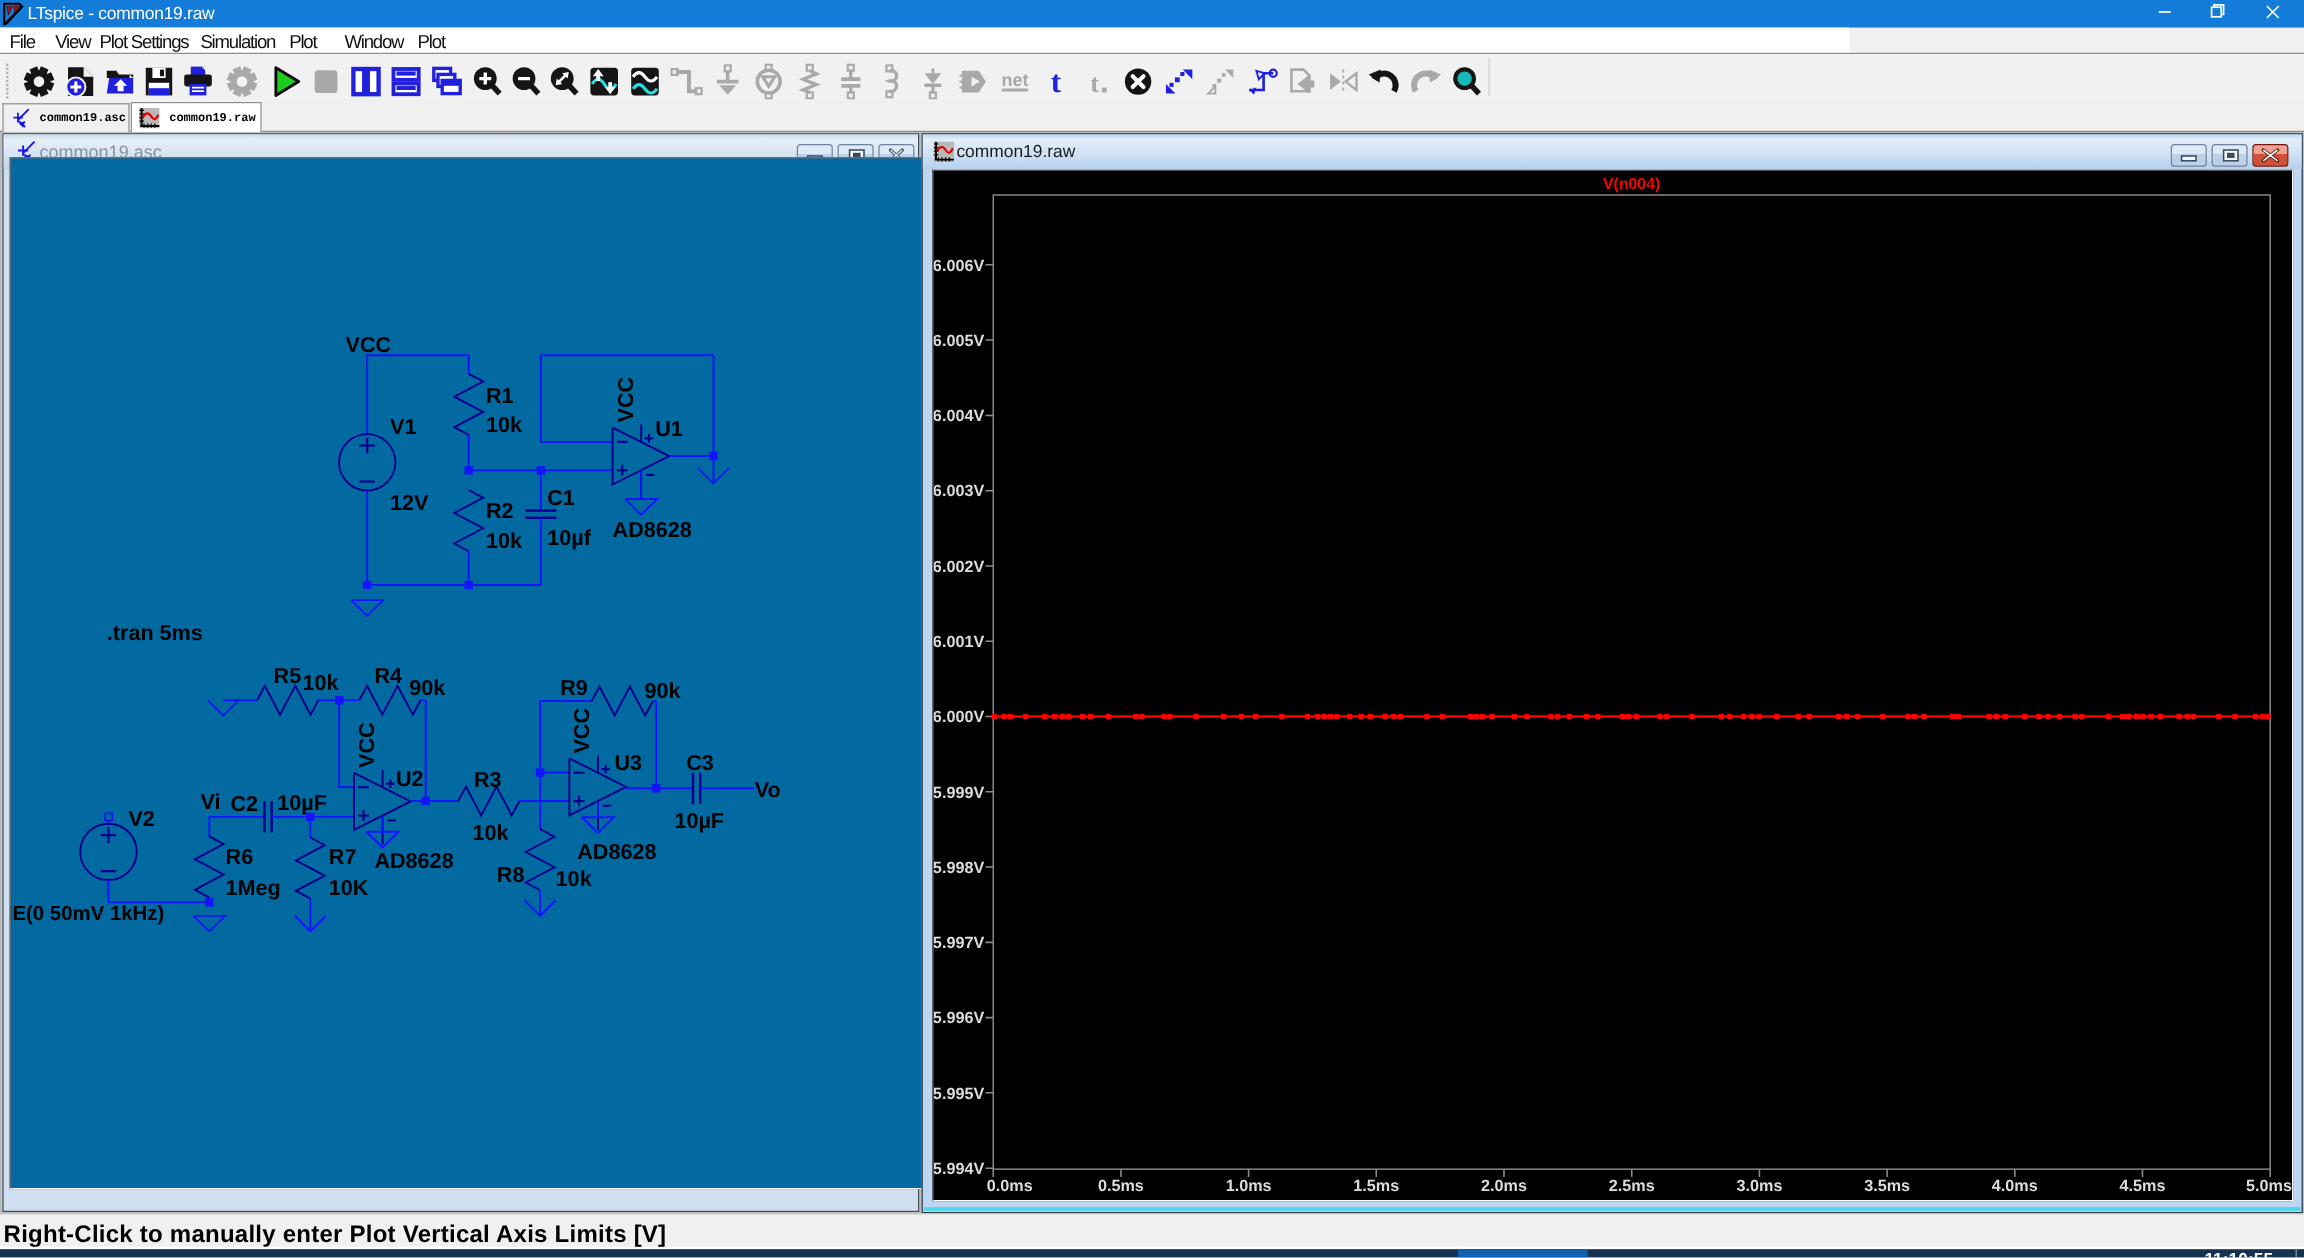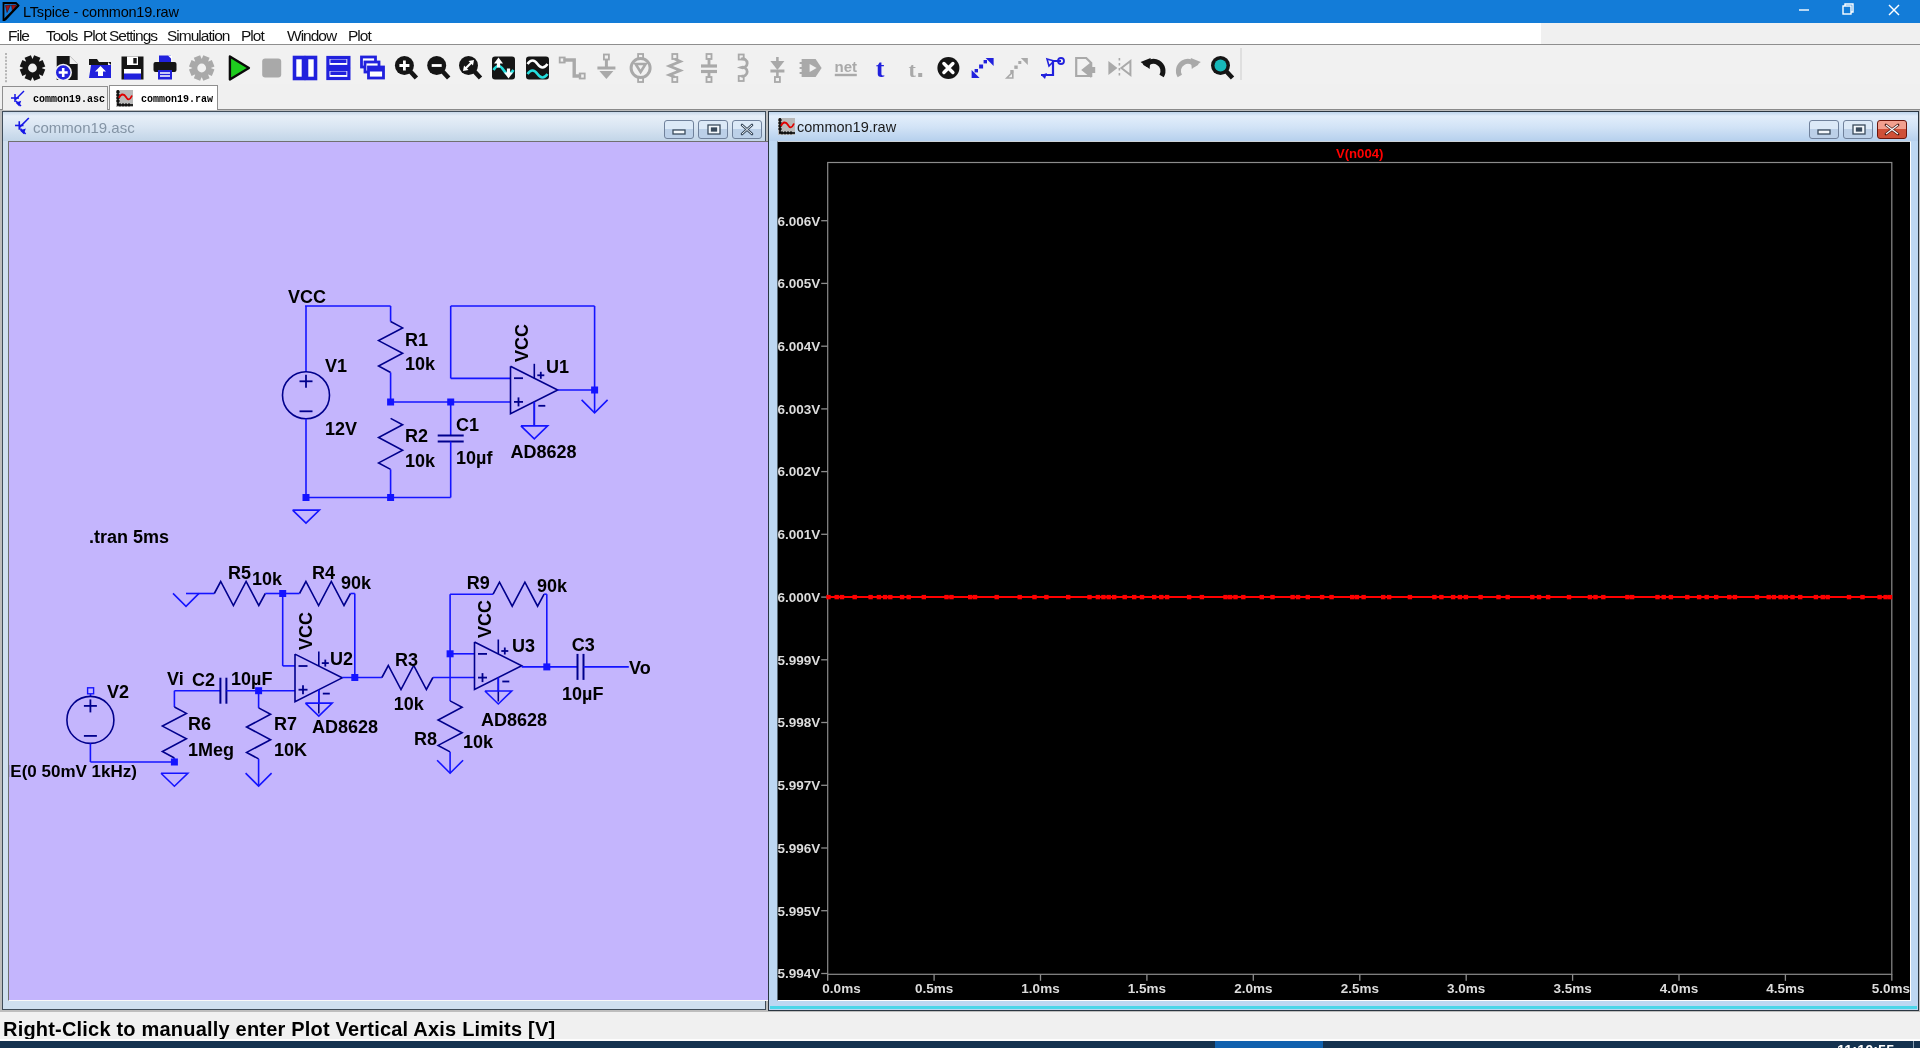--- a/index.html
+++ b/index.html
@@ -1,33 +1,33 @@
 <!DOCTYPE html>
 <html><head>
 <meta charset="utf-8">
 <style>
   * { margin:0; padding:0; box-sizing:border-box; }
   html,body { width:1920px; height:1048px; overflow:hidden; }
   body { font-family:"Liberation Sans", sans-serif; position:relative; background:#f0f0f0; }
   .abs { position:absolute; }
   #titlebar { left:0; top:0; width:1920px; height:23px; background:#137cd8; }
-  #titletext { left:23px; top:4px; color:#000000; font-size:14.5px; letter-spacing:-0.2px; }
+  #titletext { left:23px; top:4px; color:#ffffff; font-size:14.5px; letter-spacing:-0.2px; }
   #menubar { left:0; top:23px; width:1541px; height:21px; background:#ffffff; }
   .menuitem { position:absolute; top:4px; font-size:15.5px; color:#111; letter-spacing:-1px; }
   #toolbar { left:0; top:44px; width:1920px; height:56px; background:#f1f1f1; border-top:1px solid #8e8e8e; border-bottom:1px solid #9a9a9a; }
   #tabbar { left:0; top:84px; width:1920px; height:26px; background:#f0f0f0; border-bottom:1px solid #8a8a8a; }
   .tab { position:absolute; font-family:"Liberation Mono", monospace; font-weight:bold; font-size:10px; color:#000; }
   #tab1 { left:2px; top:2px; width:106px; height:24px; background:#f0f0f0; border:1px solid #8f8f8f; border-bottom:none; }
   #tab2 { left:109px; top:1px; width:109px; height:25px; background:#ffffff; border:1px solid #8f8f8f; border-bottom:none; }
   #mdi { left:0; top:110px; width:1920px; height:901px; background:#bdbdbd; }
   
   #lwin { left:2px; top:111px; width:764px; height:899px; background:#cfdfef; border:1px solid #3f4c59; }
   #lwin-title { position:absolute; left:0px; top:0px; width:762px; height:29px;
      background:linear-gradient(#c9d9ea 0%,#e7eff8 14%,#d9e5f2 52%,#c2d5e8 100%); }
-  #lwin-client { position:absolute; left:5px; top:29px; width:908px; height:860px; background:#c4b5fd; border-top:1px solid #707070; border-left:1px solid #707070; border-bottom:1px solid #f8f8f8; border-right:1px solid #f8f8f8; overflow:hidden; }
+  #lwin-client { position:absolute; left:5px; top:19px; width:908px; height:860px; background:#0369a1; border-top:1px solid #707070; border-left:1px solid #707070; border-bottom:1px solid #f8f8f8; border-right:1px solid #f8f8f8; overflow:hidden; }
   .wintext-inactive { position:absolute; left:30px; top:7px; font-size:15px; color:#8494a5; }
   .wintext-active { position:absolute; left:28px; top:7px; font-size:14.5px; color:#1a1a1a; }
   
   #rwin { left:768px; top:111px; width:1151px; height:900px; background:#bdd7f2; border:1px solid #2a3641; }
   #rwin-title { position:absolute; left:0px; top:0px; width:1149px; height:29px;
      background:linear-gradient(#bed5ed 0%,#e2eefb 14%,#d2e3f6 52%,#b6d0ed 100%); }
   #rwin-client { position:absolute; left:8px; top:29px; width:1134px; height:860px; background:#000; border-top:1px solid #ccd2d8; border-left:1px solid #5a6a76; border-bottom:1px solid #fdfdfd; border-right:1px solid #fdfdfd; overflow:hidden; }
   .btn { position:absolute; width:30px; height:19px; border:1px solid #70819b; border-radius:3px;
      background:linear-gradient(#dce9f7 45%,#bcd0e8 45%); }
   .btn-red { background:linear-gradient(#f2a08f 45%,#cf5038 45%); border-color:#6b150b; }
@@ -54,21 +54,21 @@
       <line x1="4" y1="10" x2="14" y2="10"></line>
       <rect x="48" y="6" width="8" height="8"></rect>
       <path d="M50 6 L50 4 L58 4 L58 12 L56 12"></path>
       <line x1="94" y1="5" x2="104" y2="15"></line>
       <line x1="104" y1="5" x2="94" y2="15"></line>
     </g>
   </svg>
 </div>
 <div id="menubar" class="abs">
   <span class="menuitem" style="left:8px">File</span>
-  <span class="menuitem" style="left:46px">Tools</span>
+  <span class="menuitem" style="left:46px">View</span>
   <span class="menuitem" style="left:83px">Plot Settings</span>
   <span class="menuitem" style="left:167px">Simulation</span>
   <span class="menuitem" style="left:241px">Plot</span>
   <span class="menuitem" style="left:287px">Window</span>
   <span class="menuitem" style="left:348px">Plot</span>
 </div>
 <div id="toolbar" class="abs">
   <svg class="abs" style="left:0;top:0" width="1300" height="38" viewBox="0 0 1300 38">
 <g>
         <rect x="29.1" y="10.6" width="6.8" height="6" fill="#151515" transform="rotate(22.5 32.5 23)"></rect>

